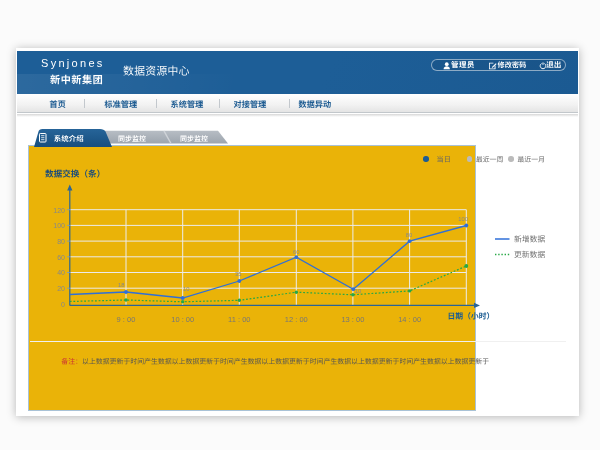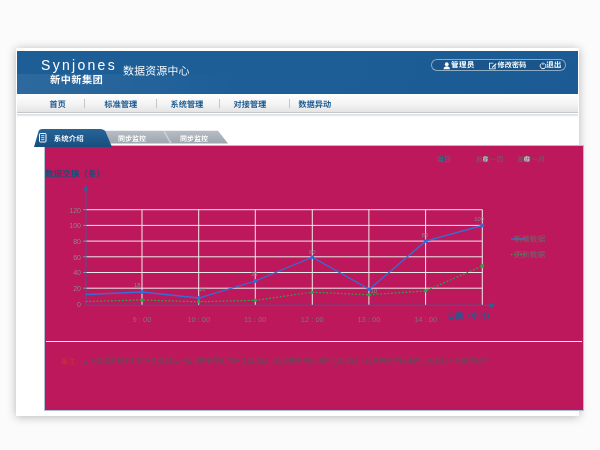--- a/index.html
+++ b/index.html
@@ -4,33 +4,33 @@
 <style>
   * { margin:0; padding:0; box-sizing:border-box; }
   html,body { width:600px; height:450px; overflow:hidden; background:#fbfbfb;
     font-family:"Liberation Sans", sans-serif; }
   #page { position:absolute; left:16px; top:48px; width:563px; height:368px;
     background:#fff; box-shadow:0 1px 9px rgba(0,0,0,0.28); }
   #hdr { position:absolute; left:1px; top:3px; width:561px; height:43px;
     background:linear-gradient(115deg,#1d5e97 55%, #1b5a92 100%); }
   #hdr .sheen { position:absolute; left:0; bottom:0; width:220px; height:20px;
     background:linear-gradient(100deg, rgba(255,255,255,0.07), rgba(255,255,255,0)); }
-  #logoEn { position:absolute; left:24px; top:5.5px; color:#fff; font-size:14px;
+  #logoEn { position:absolute; left:24px; top:5.5px; color:#fff; font-size:11px;
     font-weight:normal; letter-spacing:2.3px; }
   #pill { position:absolute; left:414px; top:7.5px; width:135px; height:12.5px;
     border:1px solid rgba(255,255,255,0.5); border-radius:7px; background:rgba(0,0,0,0.06); }
   #pill svg.ic { position:absolute; top:2.5px; }
   #nav { position:absolute; left:0; top:46px; width:561px; height:19px; margin-left:1px;
     background:linear-gradient(#ffffff,#f2f2f2 60%,#e4e4e4);
     border-bottom:1px solid #c2c7cb; }
   #nav i { position:absolute; top:5px; width:1px; height:9px; background:#c3c8cd; }
   #navshadow { position:absolute; left:1px; top:66px; width:561px; height:3px;
     background:linear-gradient(#d7d7d7, rgba(255,255,255,0)); }
-  #panel { position:absolute; left:28px; top:96.5px; width:540px; height:266px;
-    background:#be185d; border:1px solid #a9c2d6; }
+  #panel { position:absolute; left:12px; top:96.5px; width:448px; height:266px;
+    background:#eab308; border:1px solid #a9c2d6; }
   .dotb { position:absolute; width:5.5px; height:5.5px; border-radius:50%; background:#1c5d94; }
   .dotg { position:absolute; width:5.5px; height:5.5px; border-radius:50%; background:#bbbbbb; }
   #sep { position:absolute; left:1px; top:195.5px; width:536px; height:1px; background:#f0f0f0; }
   svg text { font-family:"Liberation Sans", sans-serif; }
 </style>
 </head>
 <body>
 <div id="page">
   <div id="hdr">
     <div class="sheen"></div>

